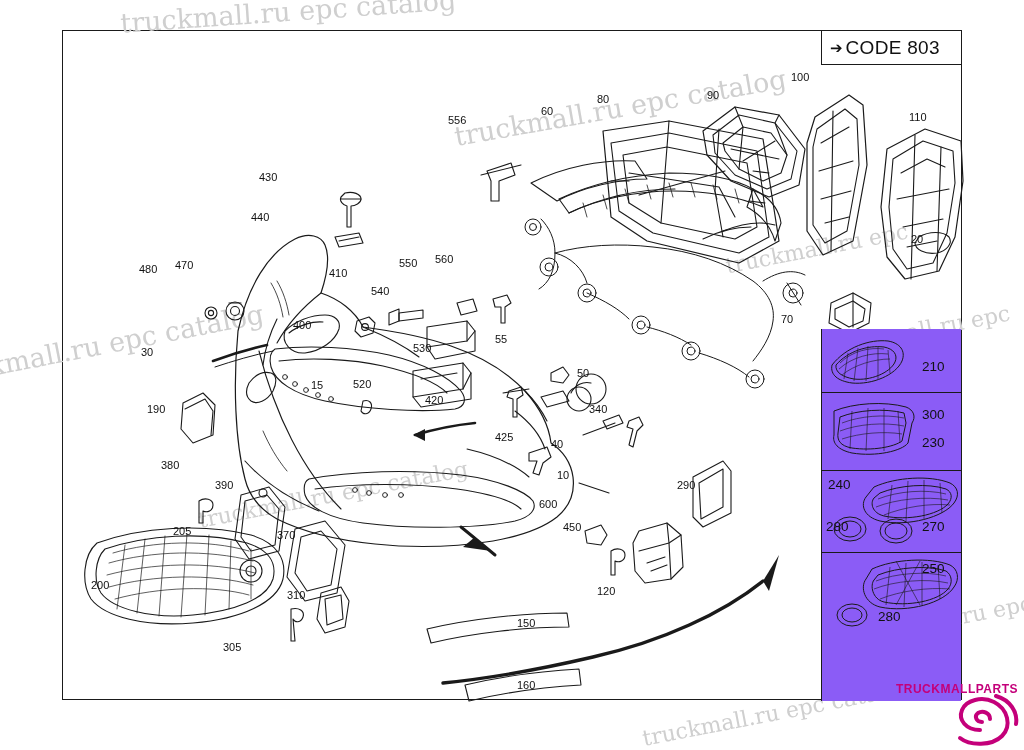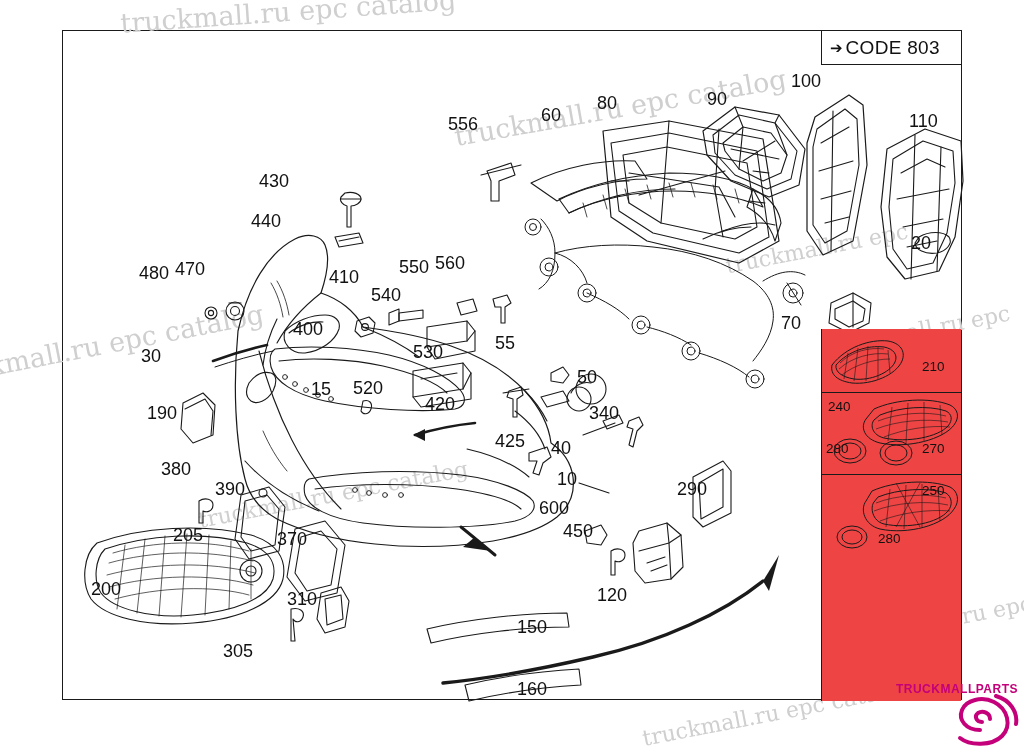--- a/index.html
+++ b/index.html
@@ -39,39 +39,39 @@
     font-size: 19px; letter-spacing: .3px; color: #111;
   }
 
   
   .insets {
     position: absolute;
     right: 0px; top: 298px;
     width: 140px; height: 372px;
     border-left: 1.5px solid #1a1a1a;
     z-index: 5;
-    background: #ef4444;
+    background: #8b5cf6;
   }
   .inset-cell {
     position: relative;
     border-bottom: 1.2px solid #1a1a1a;
     width: 100%;
   }
   .inset-cell:last-child { border-bottom: none; }
   .inset-cell .lbl {
     position: absolute;
     font-size: 13.5px;
     color: #111;
     white-space: nowrap;
   }
 
   
   .lab {
     position: absolute;
-    font-size: 18px;
+    font-size: 11px;
     color: #111;
     white-space: nowrap;
     z-index: 4;
   }
 
   
   .wm {
     position: absolute;
     color: #cfcfcf;
     font-size: 27px;
@@ -455,20 +455,39 @@
               <path d="M46 17 L44 52"></path>
                 <path d="M56 18 L56 50"></path>
               <path d="M66 21 L68 44"></path>
             </g>
           </g>
         </svg>
         <span class="lbl" style="left:100px; top:30px;">210</span>
       </div>
 
 
+      <div class="inset-cell" style="height:78px;">
+        <svg viewBox="0 0 140 78" width="140" height="78">
+          <g fill="none" stroke="#1a1a1a" stroke-width="1">
+            <path d="M12 18 C32 10 62 8 84 14 C92 17 94 24 90 30 L86 50 C80 58 54 64 30 60 C16 57 10 50 12 42 Z"></path>
+            <path d="M18 24 C36 17 62 15 82 20 L84 30 L80 48 C72 54 50 58 30 55 C18 53 15 47 16 40 Z"></path>
+            <g stroke-width="0.6">
+              <path d="M20 30 C38 23 62 21 82 25"></path>
+              <path d="M18 38 C36 31 62 29 82 33"></path>
+              <path d="M20 46 C38 40 62 38 80 41"></path>
+              <path d="M30 18 L28 56"></path>
+                <path d="M46 15 L44 58"></path>
+              <path d="M62 15 L62 58"></path>
+                <path d="M76 18 L78 50"></path>
+            </g>
+          </g>
+        </svg>
+        <span class="lbl" style="left:100px; top:14px;">300</span>
+        <span class="lbl" style="left:100px; top:42px;">230</span>
+      </div>
 
       <div class="inset-cell" style="height:82px;">
         <svg viewBox="0 0 140 82" width="140" height="82">
           <g fill="none" stroke="#1a1a1a" stroke-width="1">
             <path d="M52 16 C74 6 108 4 128 12 C136 16 138 24 132 32 C122 46 86 56 58 50 C42 46 38 34 44 26 Z"></path>
             <path d="M58 22 C78 14 106 12 124 18 C130 21 131 27 126 33 C116 44 86 50 62 45 C50 42 48 32 52 27 Z"></path>
             <g stroke-width="0.6">
               <path d="M56 28 C76 20 104 18 124 23"></path>
               <path d="M54 36 C74 28 104 25 126 29"></path>
               <path d="M62 44 C82 36 108 32 128 34"></path>

